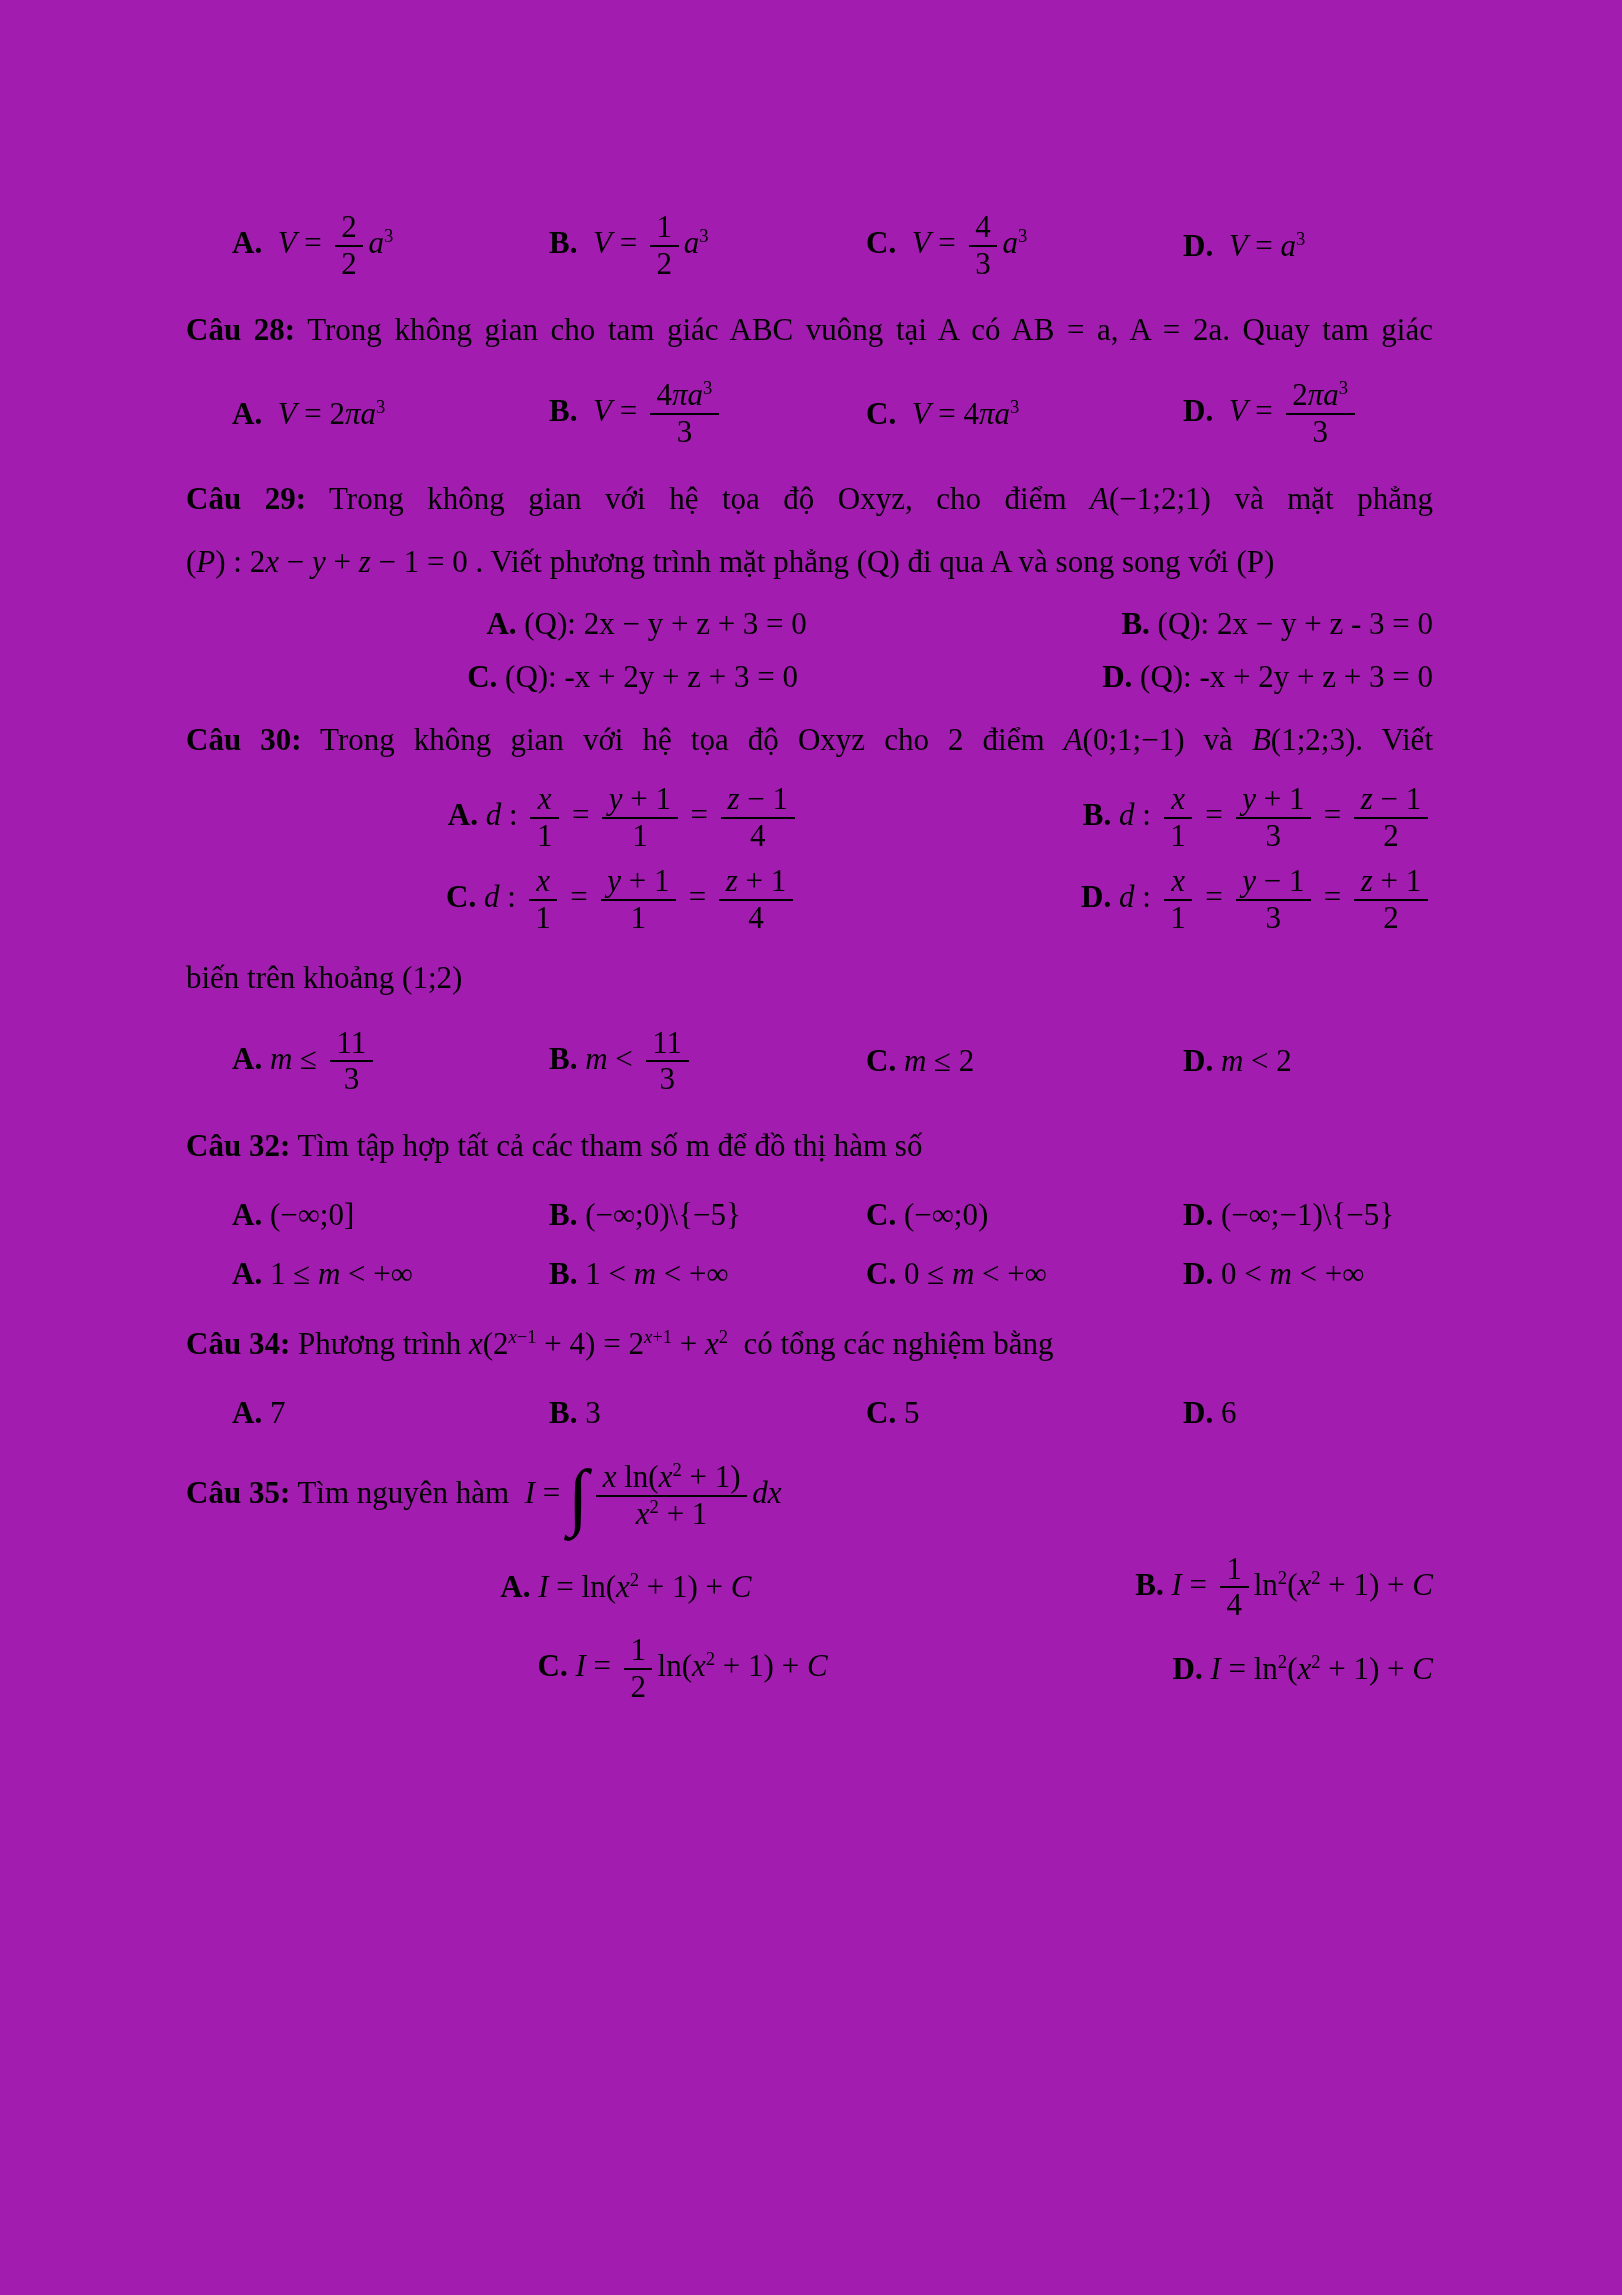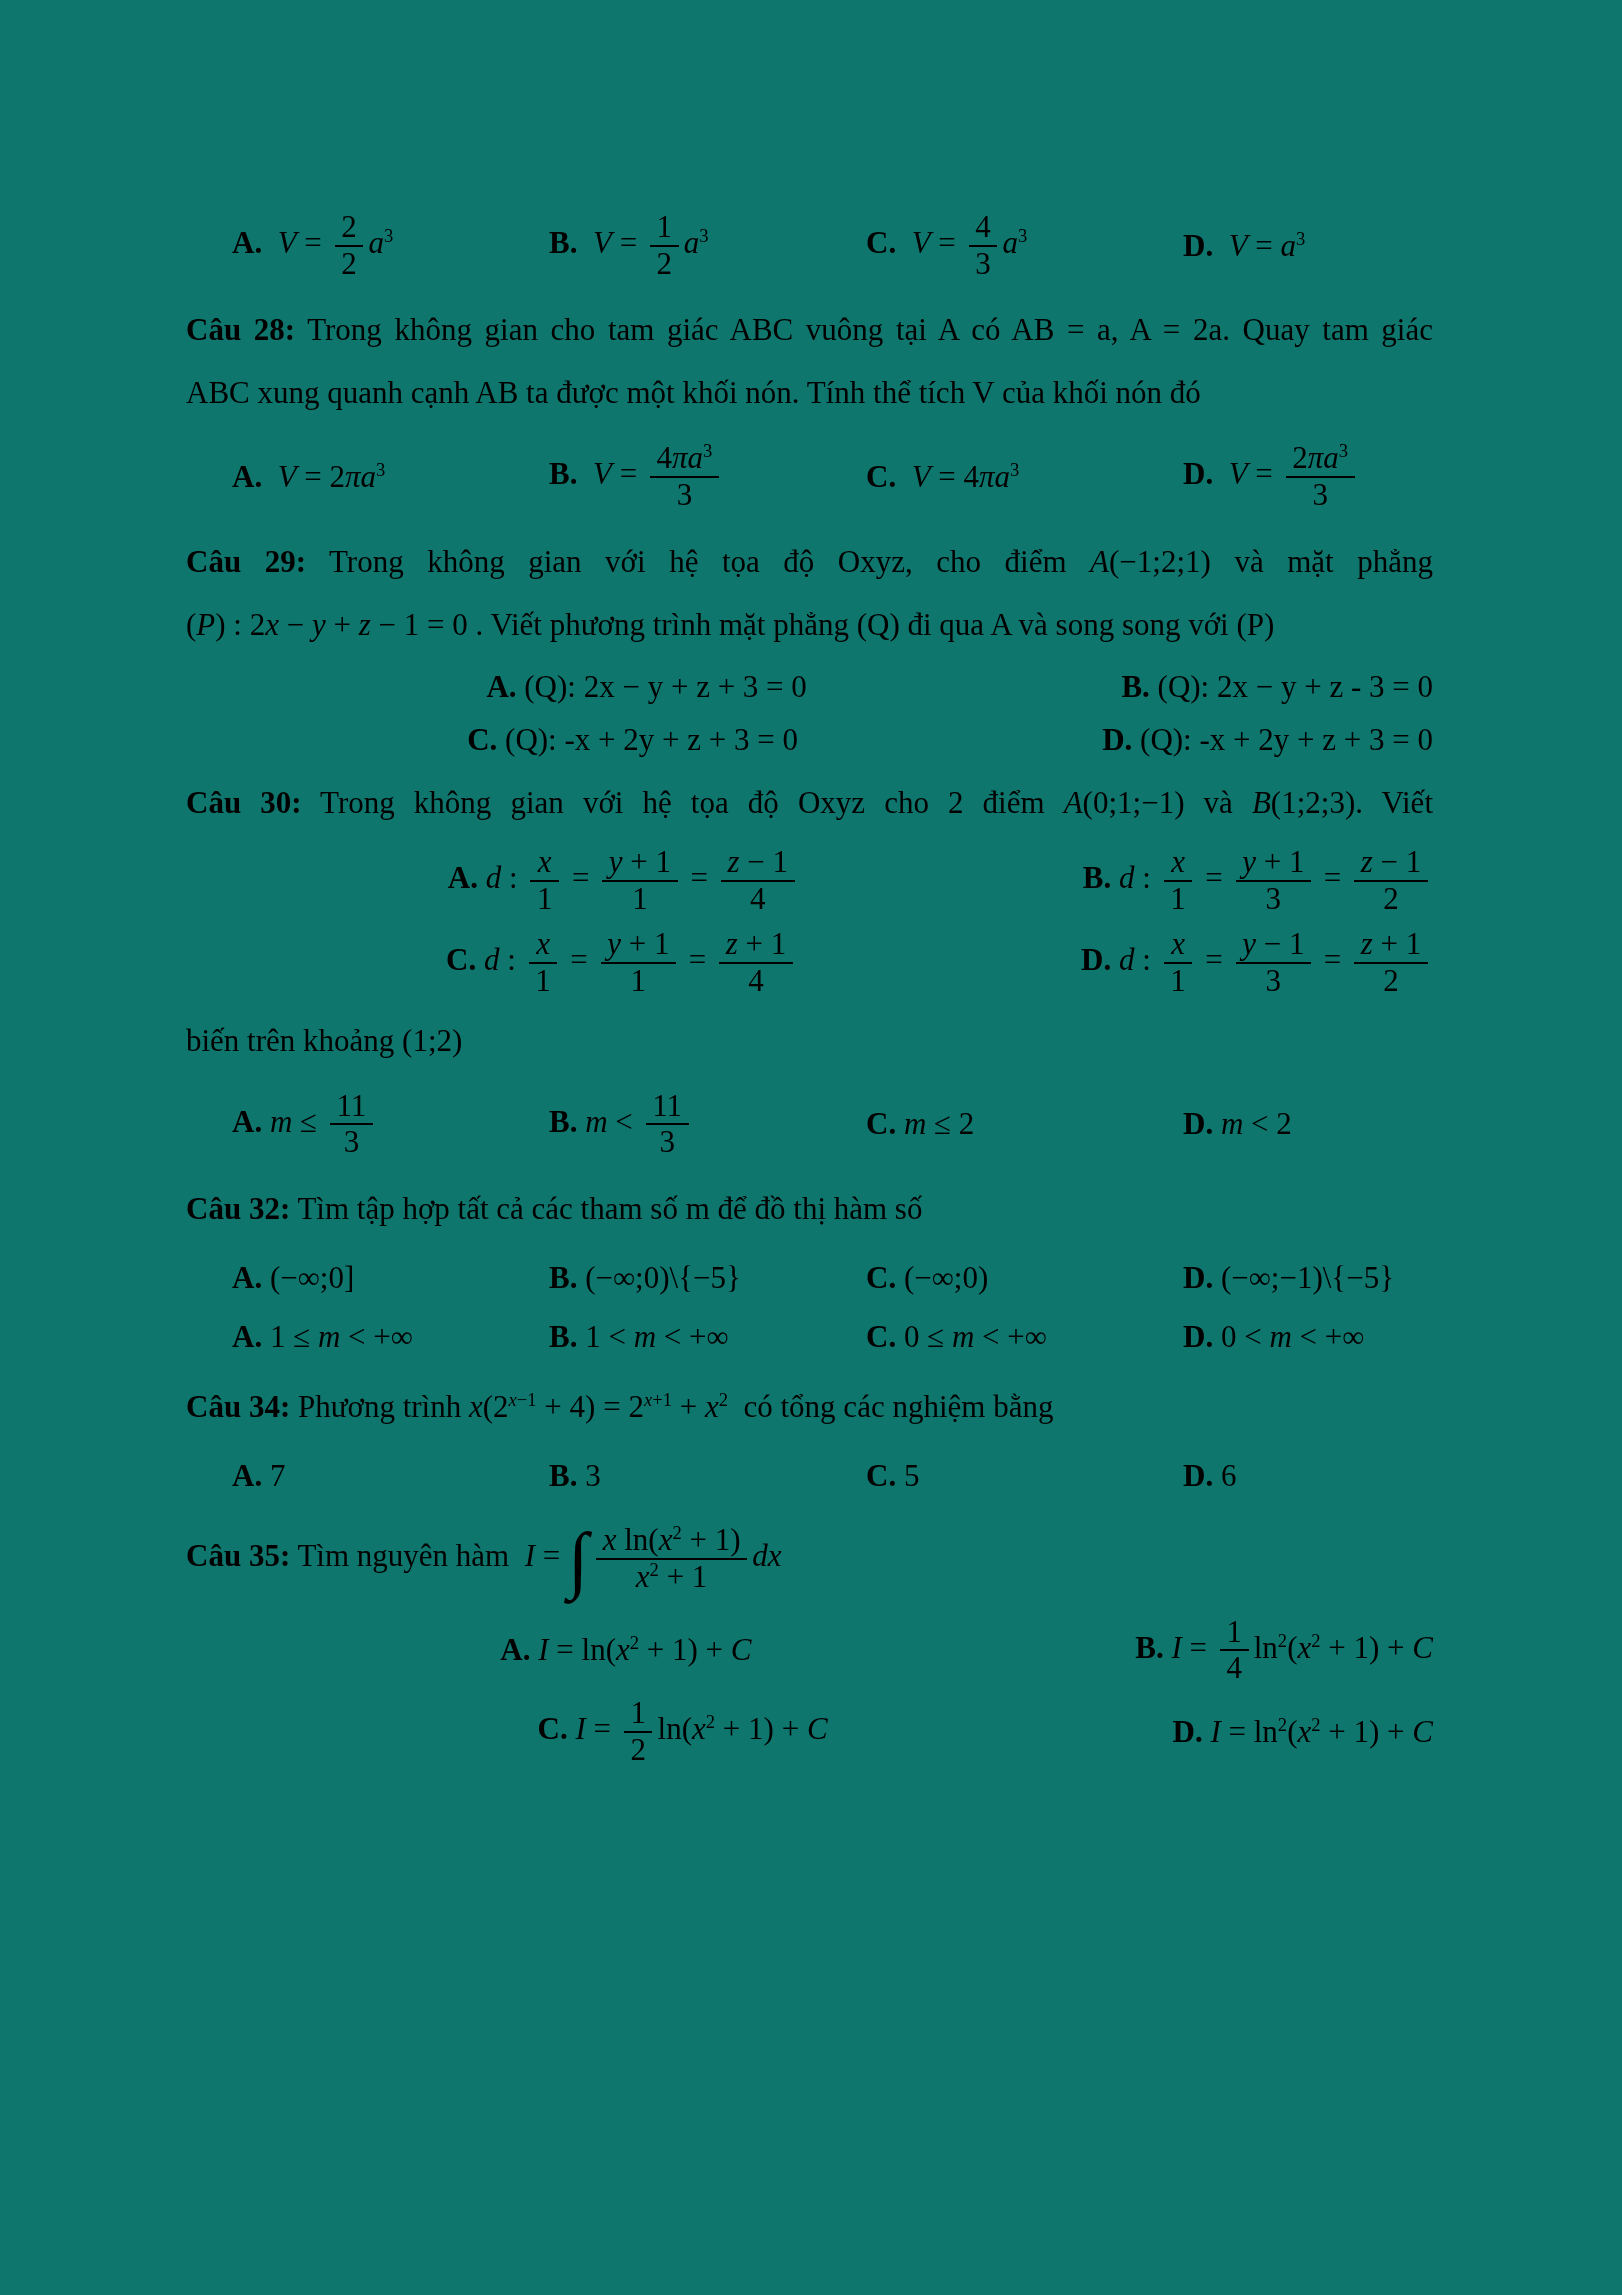--- a/index.html
+++ b/index.html
@@ -1,16 +1,16 @@
 <!DOCTYPE html>
 <html style="font-size:10.5px"><head>
 <meta charset="utf-8">
 <style>
   html,body{margin:0;padding:0;background:#888;}
-  .page{width:1623px;height:2295px;background:#0f766e;position:relative;overflow:hidden;
+  .page{width:1623px;height:2295px;background:#a21caf;position:relative;overflow:hidden;
         font-family:"Liberation Serif","DejaVu Serif",serif;font-size:31px;color:#000;}
   .content{margin-left:186px;width:1247px;padding-top:193px;}
   .line{line-height:63px;}
   .line.j{text-align:justify;text-align-last:justify;}
   .line.m{line-height:1.25;padding:9.2px 0;}
   .qpara{margin:3.9px 0;}
   .optrow{display:flex;align-items:center;padding-left:46px;margin:17px 0;min-height:42px;}
   .optrow .opt{width:317px;}
   .optrow.g2 .opt{width:635px;}
   .optrow .opt:last-child{width:auto;}
@@ -33,21 +33,20 @@
 
     <div class="optrow">
       <span class="opt"><b>A.</b>&nbsp; <i>V</i> = <span class="fr"><span class="nu">2</span><span class="de">2</span></span><i>a</i><sup>3</sup></span>
       <span class="opt"><b>B.</b>&nbsp; <i>V</i> = <span class="fr"><span class="nu">1</span><span class="de">2</span></span><i>a</i><sup>3</sup></span>
       <span class="opt"><b>C.</b>&nbsp; <i>V</i> = <span class="fr"><span class="nu">4</span><span class="de">3</span></span><i>a</i><sup>3</sup></span>
       <span class="opt"><b>D.</b>&nbsp; <i>V</i> = <i>a</i><sup>3</sup></span>
     </div>
 
     <div class="qpara">
       <div class="line j"><b>Câu 28:</b> Trong không gian cho tam giác ABC vuông tại A có AB = a, A = 2a. Quay tam giác</div>
-      <div class="line">ABC xung quanh cạnh AB ta được một khối nón. Tính thể tích V của khối nón đó</div>
     </div>
 
     <div class="optrow">
       <span class="opt"><b>A.</b>&nbsp; <i>V</i> = 2<i>πa</i><sup>3</sup></span>
       <span class="opt"><b>B.</b>&nbsp; <i>V</i> = <span class="fr"><span class="nu">4<i>πa</i><sup>3</sup></span><span class="de">3</span></span></span>
       <span class="opt"><b>C.</b>&nbsp; <i>V</i> = 4<i>πa</i><sup>3</sup></span>
       <span class="opt"><b>D.</b>&nbsp; <i>V</i> = <span class="fr"><span class="nu">2<i>πa</i><sup>3</sup></span><span class="de">3</span></span></span>
     </div>
 
     <div class="qpara">

